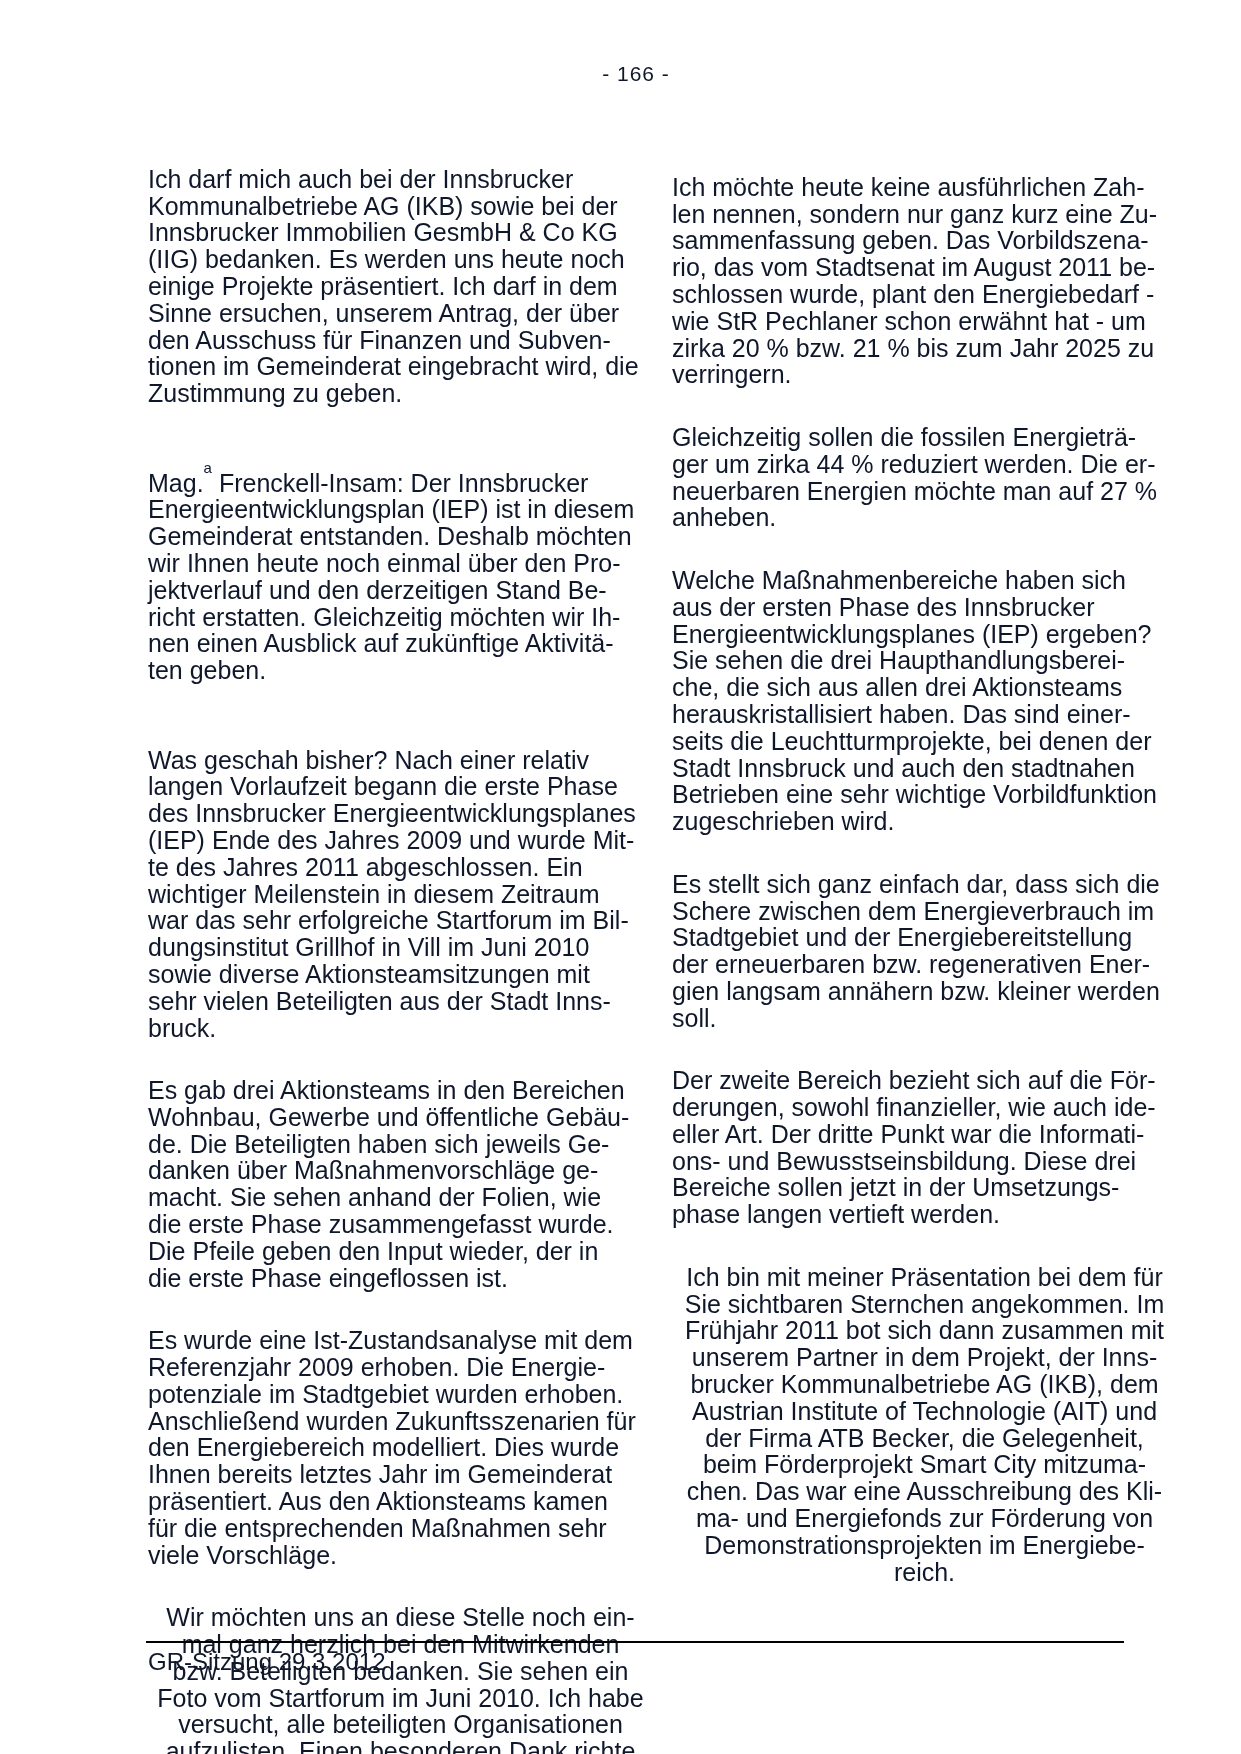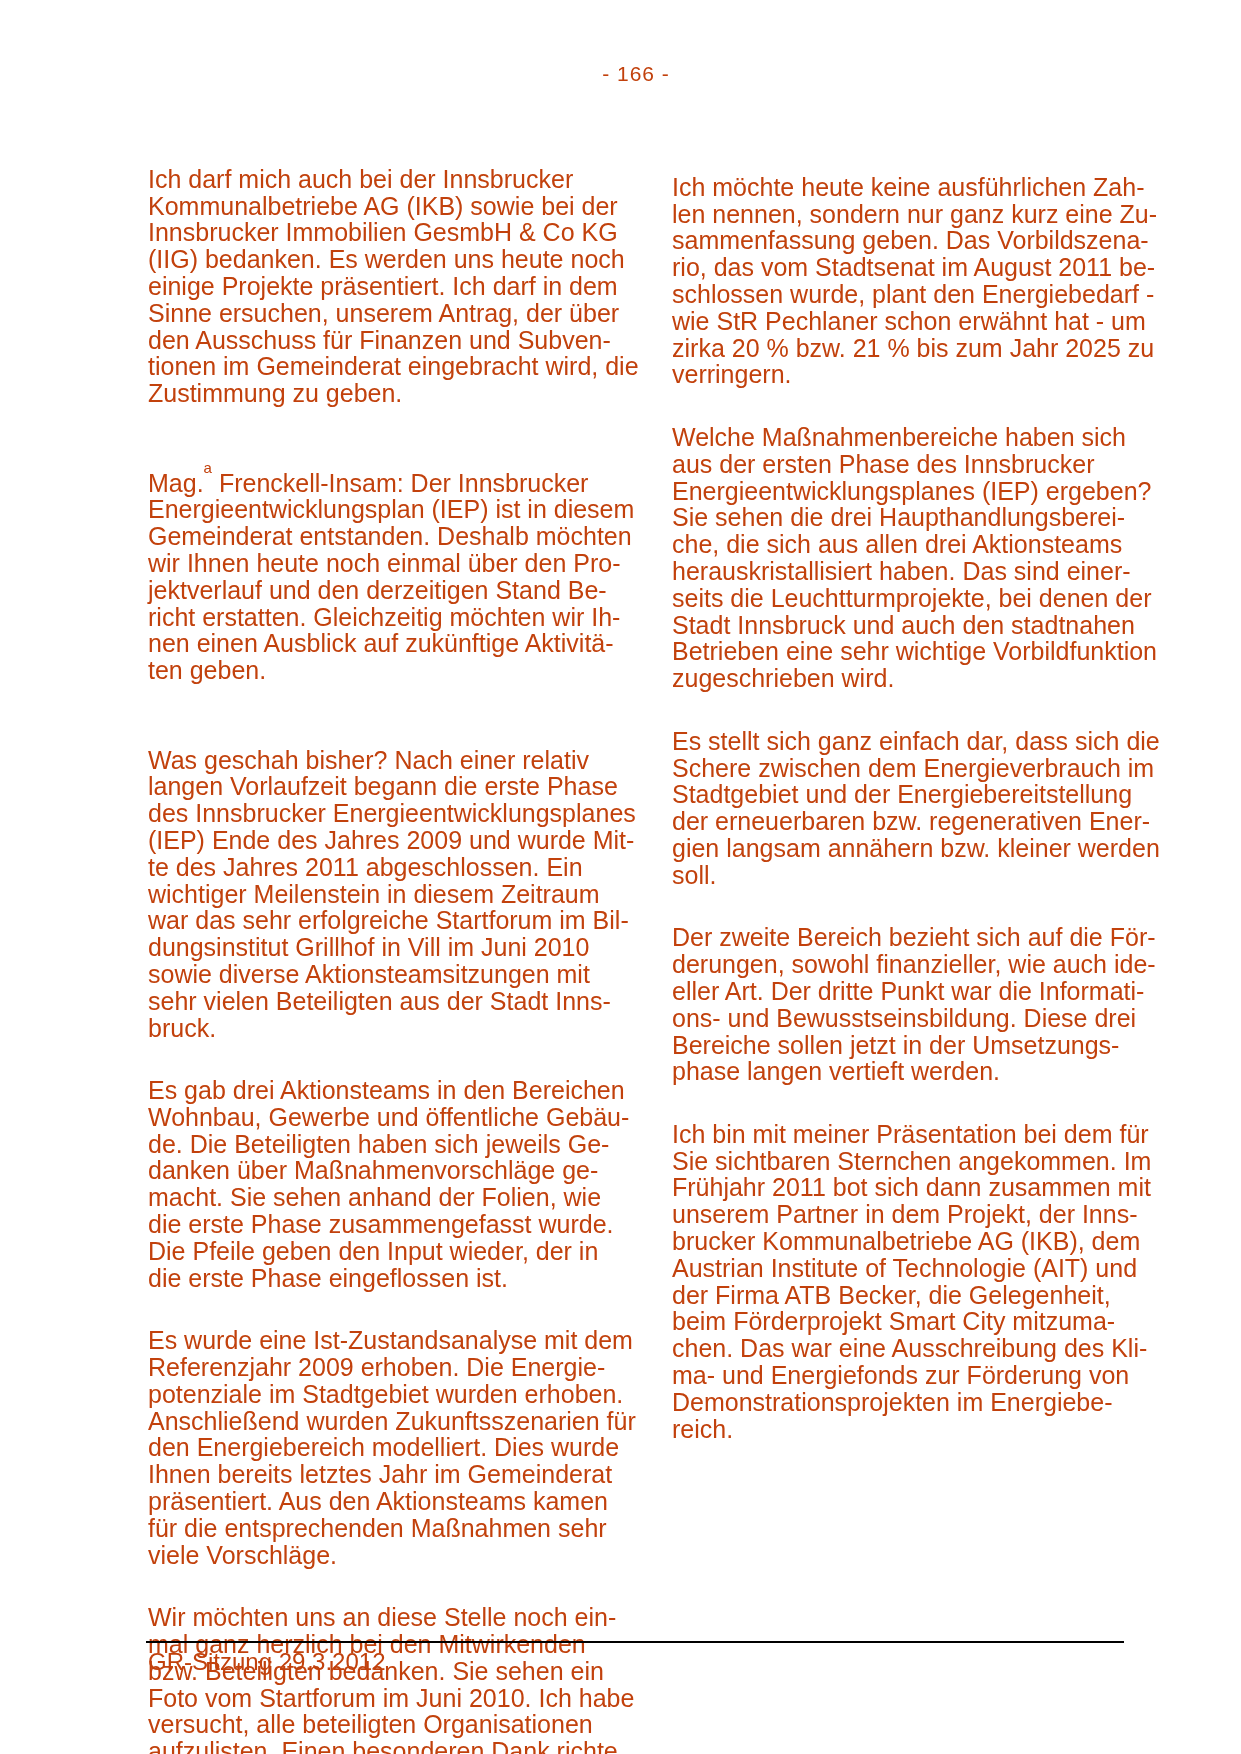--- a/index.html
+++ b/index.html
@@ -6,21 +6,21 @@
     margin: 0;
     padding: 0;
     background: #ffffff;
   }
   .page {
     position: relative;
     width: 1241px;
     height: 1754px;
     background: #ffffff;
     font-family: "Liberation Sans", sans-serif;
-    color: #c2410c;
+    color: #0f172a;
     overflow: hidden;
   }
   .pageno {
     position: absolute;
     left: 148px;
     width: 976px;
     top: 62px;
     text-align: center;
     font-size: 21px;
     letter-spacing: 1px;
@@ -29,21 +29,21 @@
     position: absolute;
     width: 505px;
     font-size: 25px;
     line-height: 26.8px;
     white-space: pre-line;
     text-align: left;
   }
   .col-left  { left: 148px; top: 139px; }
   .col-right { left: 672px; top: 147px; }
   .para { margin: 0 0 9px 0; }
-  .para:last-child { margin-bottom: 0; }
+  .para:last-child { margin-bottom: 0; text-align: center; }
   .speaker-sup {
     font-size: 15px;
     line-height: 0;
     position: relative;
     top: -9px;
   }
   .footer-rule {
     position: absolute;
     left: 146px;
     top: 1641px;
@@ -127,20 +127,24 @@
 
   <div class="col col-right">
     <p class="para">Ich möchte heute keine ausführlichen Zah-
 len nennen, sondern nur ganz kurz eine Zu-
 sammenfassung geben. Das Vorbildszena-
 rio, das vom Stadtsenat im August 2011 be-
 schlossen wurde, plant den Energiebedarf -
 wie StR Pechlaner schon erwähnt hat - um
 zirka 20 % bzw. 21 % bis zum Jahr 2025 zu
 verringern.</p>
+    <p class="para">Gleichzeitig sollen die fossilen Energieträ-
+ger um zirka 44 % reduziert werden. Die er-
+neuerbaren Energien möchte man auf 27 %
+anheben.</p>
     <p class="para">Welche Maßnahmenbereiche haben sich
 aus der ersten Phase des Innsbrucker
 Energieentwicklungsplanes (IEP) ergeben?
 Sie sehen die drei Haupthandlungsberei-
 che, die sich aus allen drei Aktionsteams
 herauskristallisiert haben. Das sind einer-
 seits die Leuchtturmprojekte, bei denen der
 Stadt Innsbruck und auch den stadtnahen
 Betrieben eine sehr wichtige Vorbildfunktion
 zugeschrieben wird.</p>

